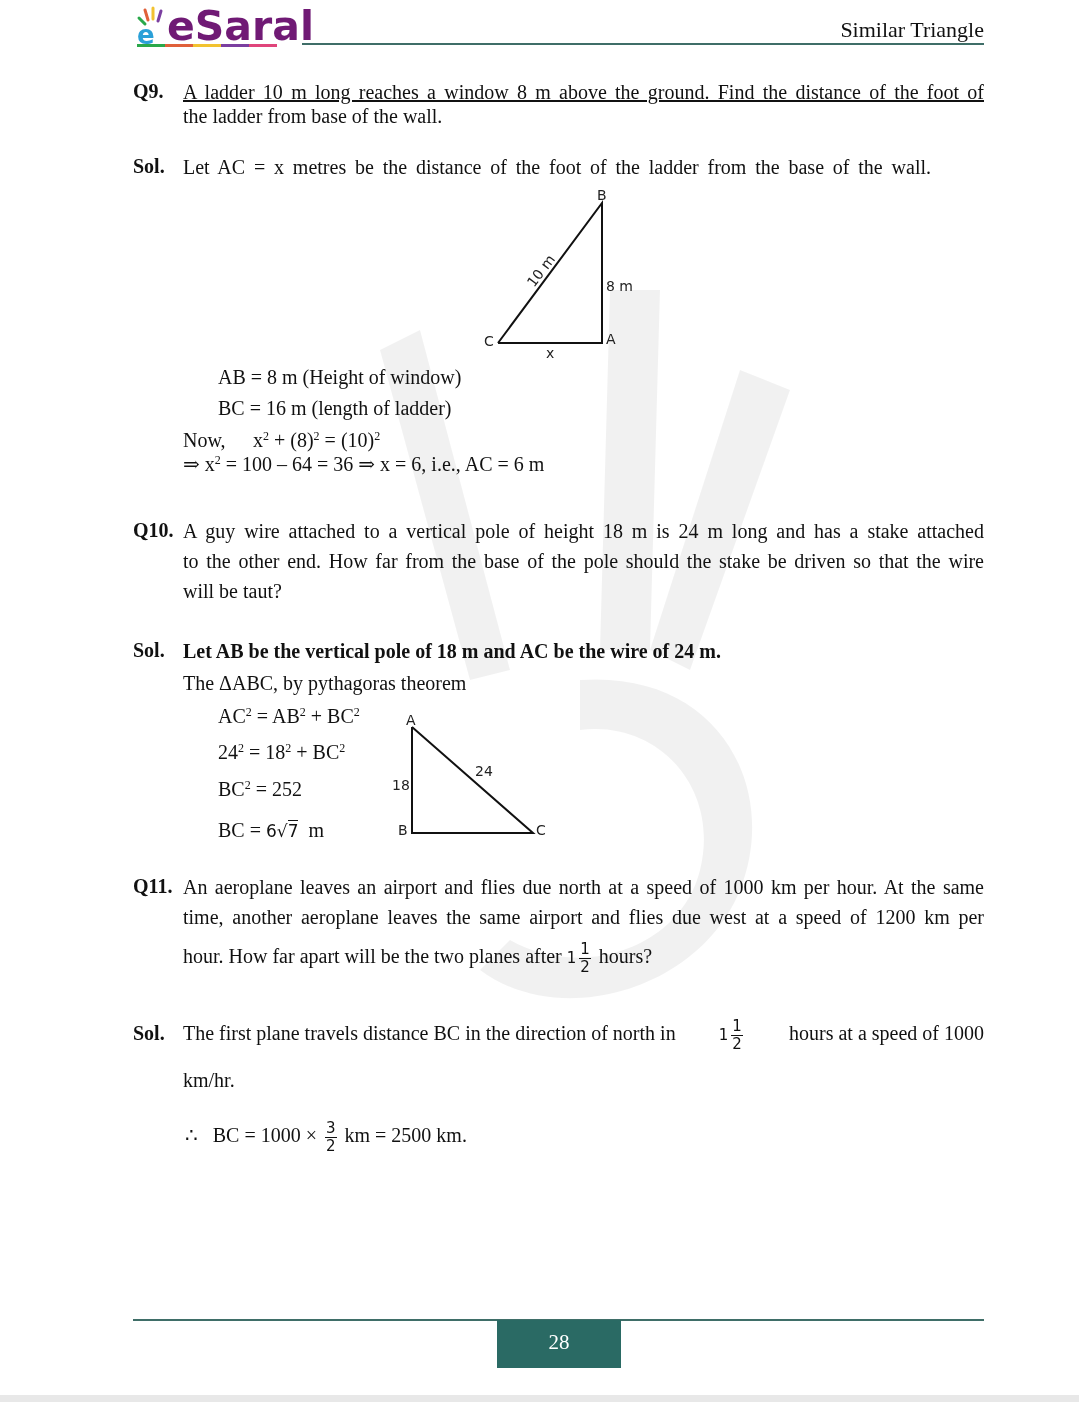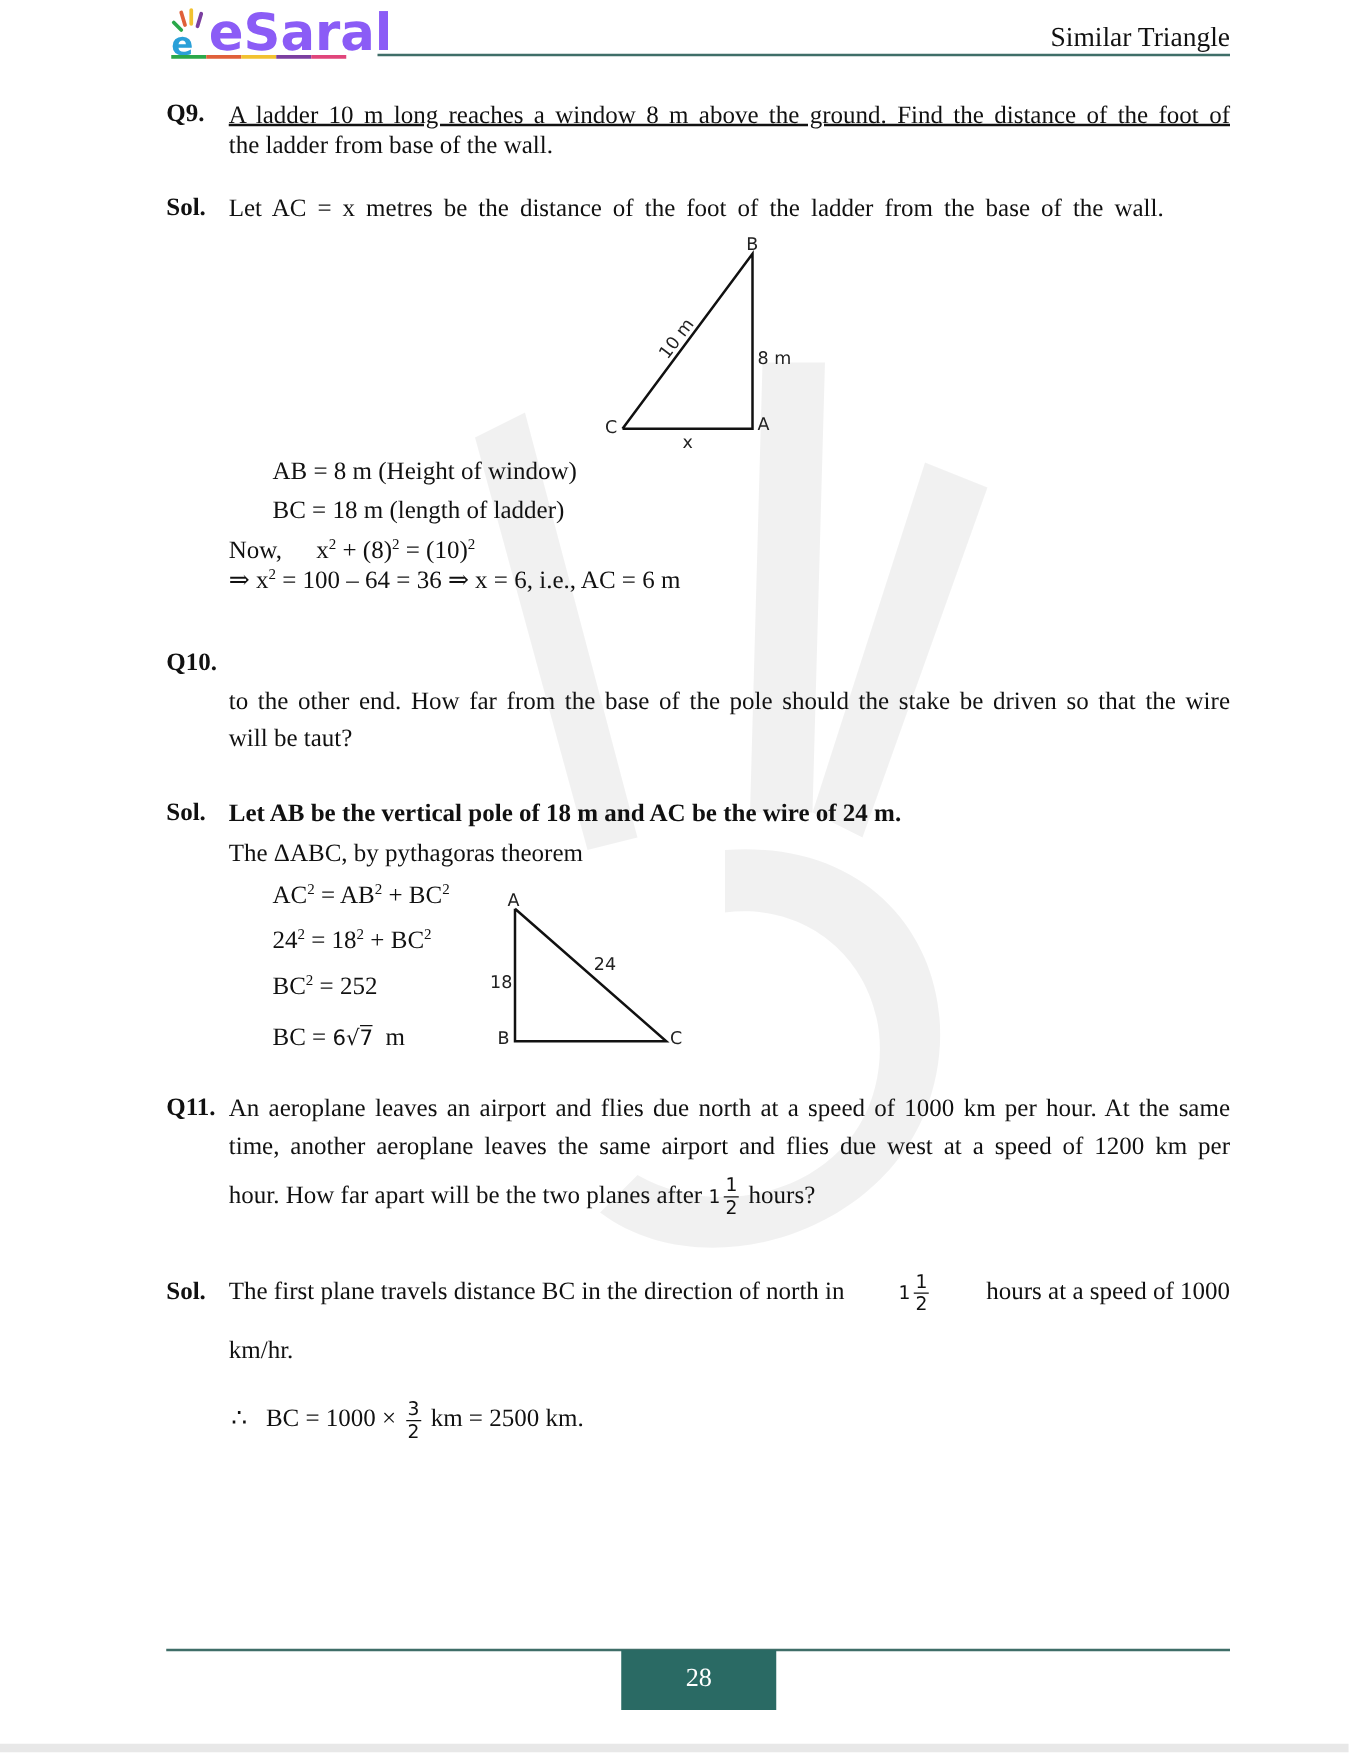--- a/index.html
+++ b/index.html
@@ -4,21 +4,21 @@
 <style>
   html, body { margin: 0; padding: 0; }
   body { width: 1079px; height: 1402px; background: #ffffff; position: relative; overflow: hidden;
          font-family: "Liberation Serif", "DejaVu Serif", serif; color: #111; }
   .page { position: absolute; left: 0; top: 0; width: 1079px; height: 1395px; background: #fff; }
   .bottom-band { position: absolute; left: 0; top: 1395px; width: 1079px; height: 7px; background: #e8e8e8; }
 
   
   .logo { position: absolute; left: 133px; top: 4px; height: 44px; }
   .logo-text { position: absolute; left: 34px; top: -2px; font-family: "DejaVu Sans", "Liberation Sans", sans-serif;
-               font-size: 41px; font-weight: bold; color: #8b5cf6; letter-spacing: 0px; }
+               font-size: 41px; font-weight: bold; color: #701a75; letter-spacing: 0px; }
   .logo-underline { position: absolute; left: 4px; top: 40px; width: 140px; height: 3px; display: flex; }
   .logo-underline span { flex: 1; }
   .header-rule { position: absolute; left: 302px; top: 43px; width: 682px; height: 2px; background: #3f6e68; }
   .header-title { position: absolute; right: 95px; top: 17px; font-size: 22px; color: #111; }
 
   
   .watermark { position: absolute; left: 360px; top: 250px; width: 440px; height: 820px; opacity: 0.05; }
 
   .txt { position: absolute; font-size: 20px; line-height: 24px; white-space: nowrap; }
   .just { white-space: normal; text-align: justify; text-align-last: justify; }
@@ -80,26 +80,27 @@
     <polyline points="28,163 132,23 132,163 28,163" fill="none" stroke="#111" stroke-width="2"></polyline>
     <text class="diag-label" x="127" y="20">B</text>
     <text class="diag-label" x="14" y="166">C</text>
     <text class="diag-label" x="136" y="164">A</text>
     <text class="diag-label" x="136" y="111">8 m</text>
     <text class="diag-label" x="76" y="178">x</text>
     <text class="diag-label" x="0" y="0" transform="translate(64,108) rotate(-53)">10 m</text>
   </svg>
 
   <div class="txt" style="left:218px; top:365px;">AB = 8 m (Height of window)</div>
-  <div class="txt" style="left:218px; top:396px;">BC = 18 m (length of ladder)</div>
+  <div class="txt" style="left:218px; top:396px;">BC = 16 m (length of ladder)</div>
   <div class="txt" style="left:183px; top:428px;">Now,</div>
   <div class="txt" style="left:253px; top:428px;"><span>x</span><sup>2</sup><span> + (8)</span><sup>2</sup><span> = (10)</span><sup>2</sup></div>
   <div class="txt" style="left:183px; top:452px;"><span>⇒ x</span><sup>2</sup><span> = 100 – 64 = 36 ⇒ x = 6, i.e., AC = 6 m</span></div>
 
   <div class="lbl" style="left:133px; top:519px;">Q10.</div>
+  <div class="txt just" style="left:183px; top:519px; width:801px;">A guy wire attached to a vertical pole of height 18 m is 24 m long and has a stake attached</div>
   <div class="txt just" style="left:183px; top:549px; width:801px;">to the other end. How far from the base of the pole should the stake be driven so that the wire</div>
   <div class="txt" style="left:183px; top:579px;">will be taut?</div>
 
   <div class="lbl" style="left:133px; top:639px;">Sol.</div>
   <div class="txt" style="left:183px; top:639px;font-weight:bold;">Let AB be the vertical pole of 18 m and AC be the wire of 24 m.</div>
   <div class="txt" style="left:183px; top:671px;">The ΔABC, by pythagoras theorem</div>
 
   <div class="txt" style="left:218px; top:704px;"><span>AC</span><sup>2</sup><span> = AB</span><sup>2</sup><span> + BC</span><sup>2</sup></div>
   <div class="txt" style="left:218px; top:740px;"><span>24</span><sup>2</sup><span> = 18</span><sup>2</sup><span> + BC</span><sup>2</sup></div>
   <div class="txt" style="left:218px; top:777px;"><span>BC</span><sup>2</sup><span> = 252</span></div>

